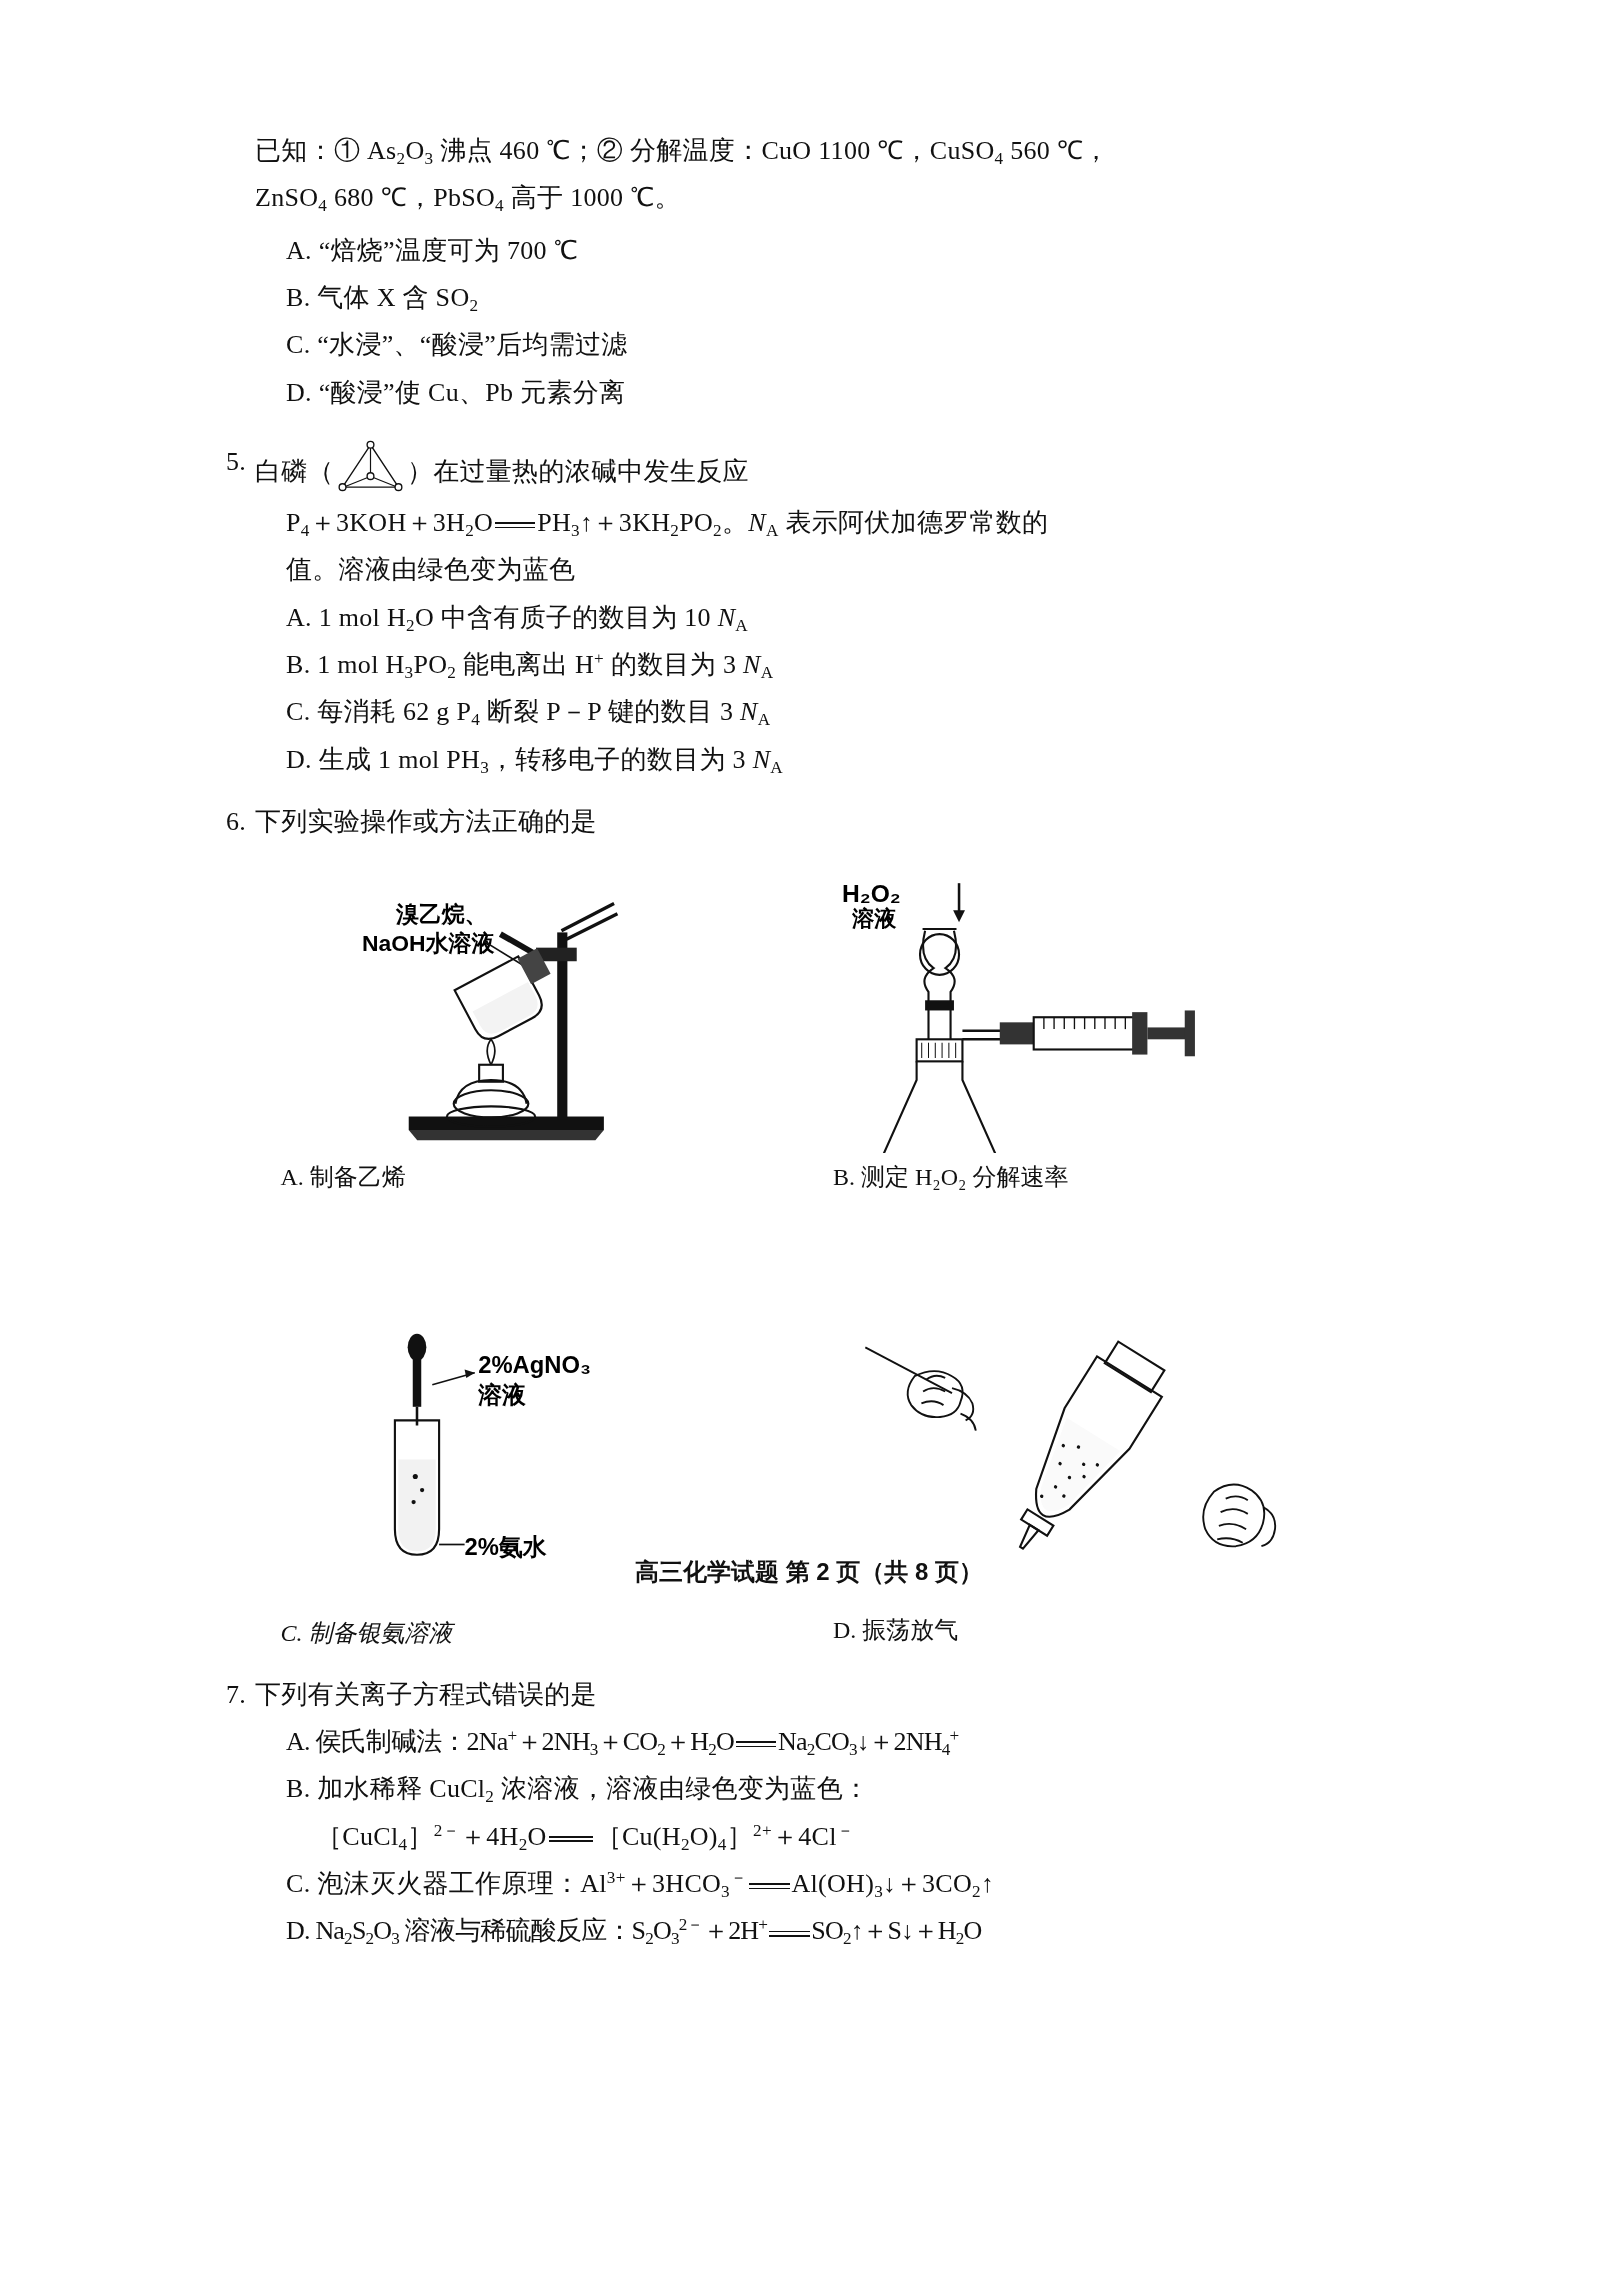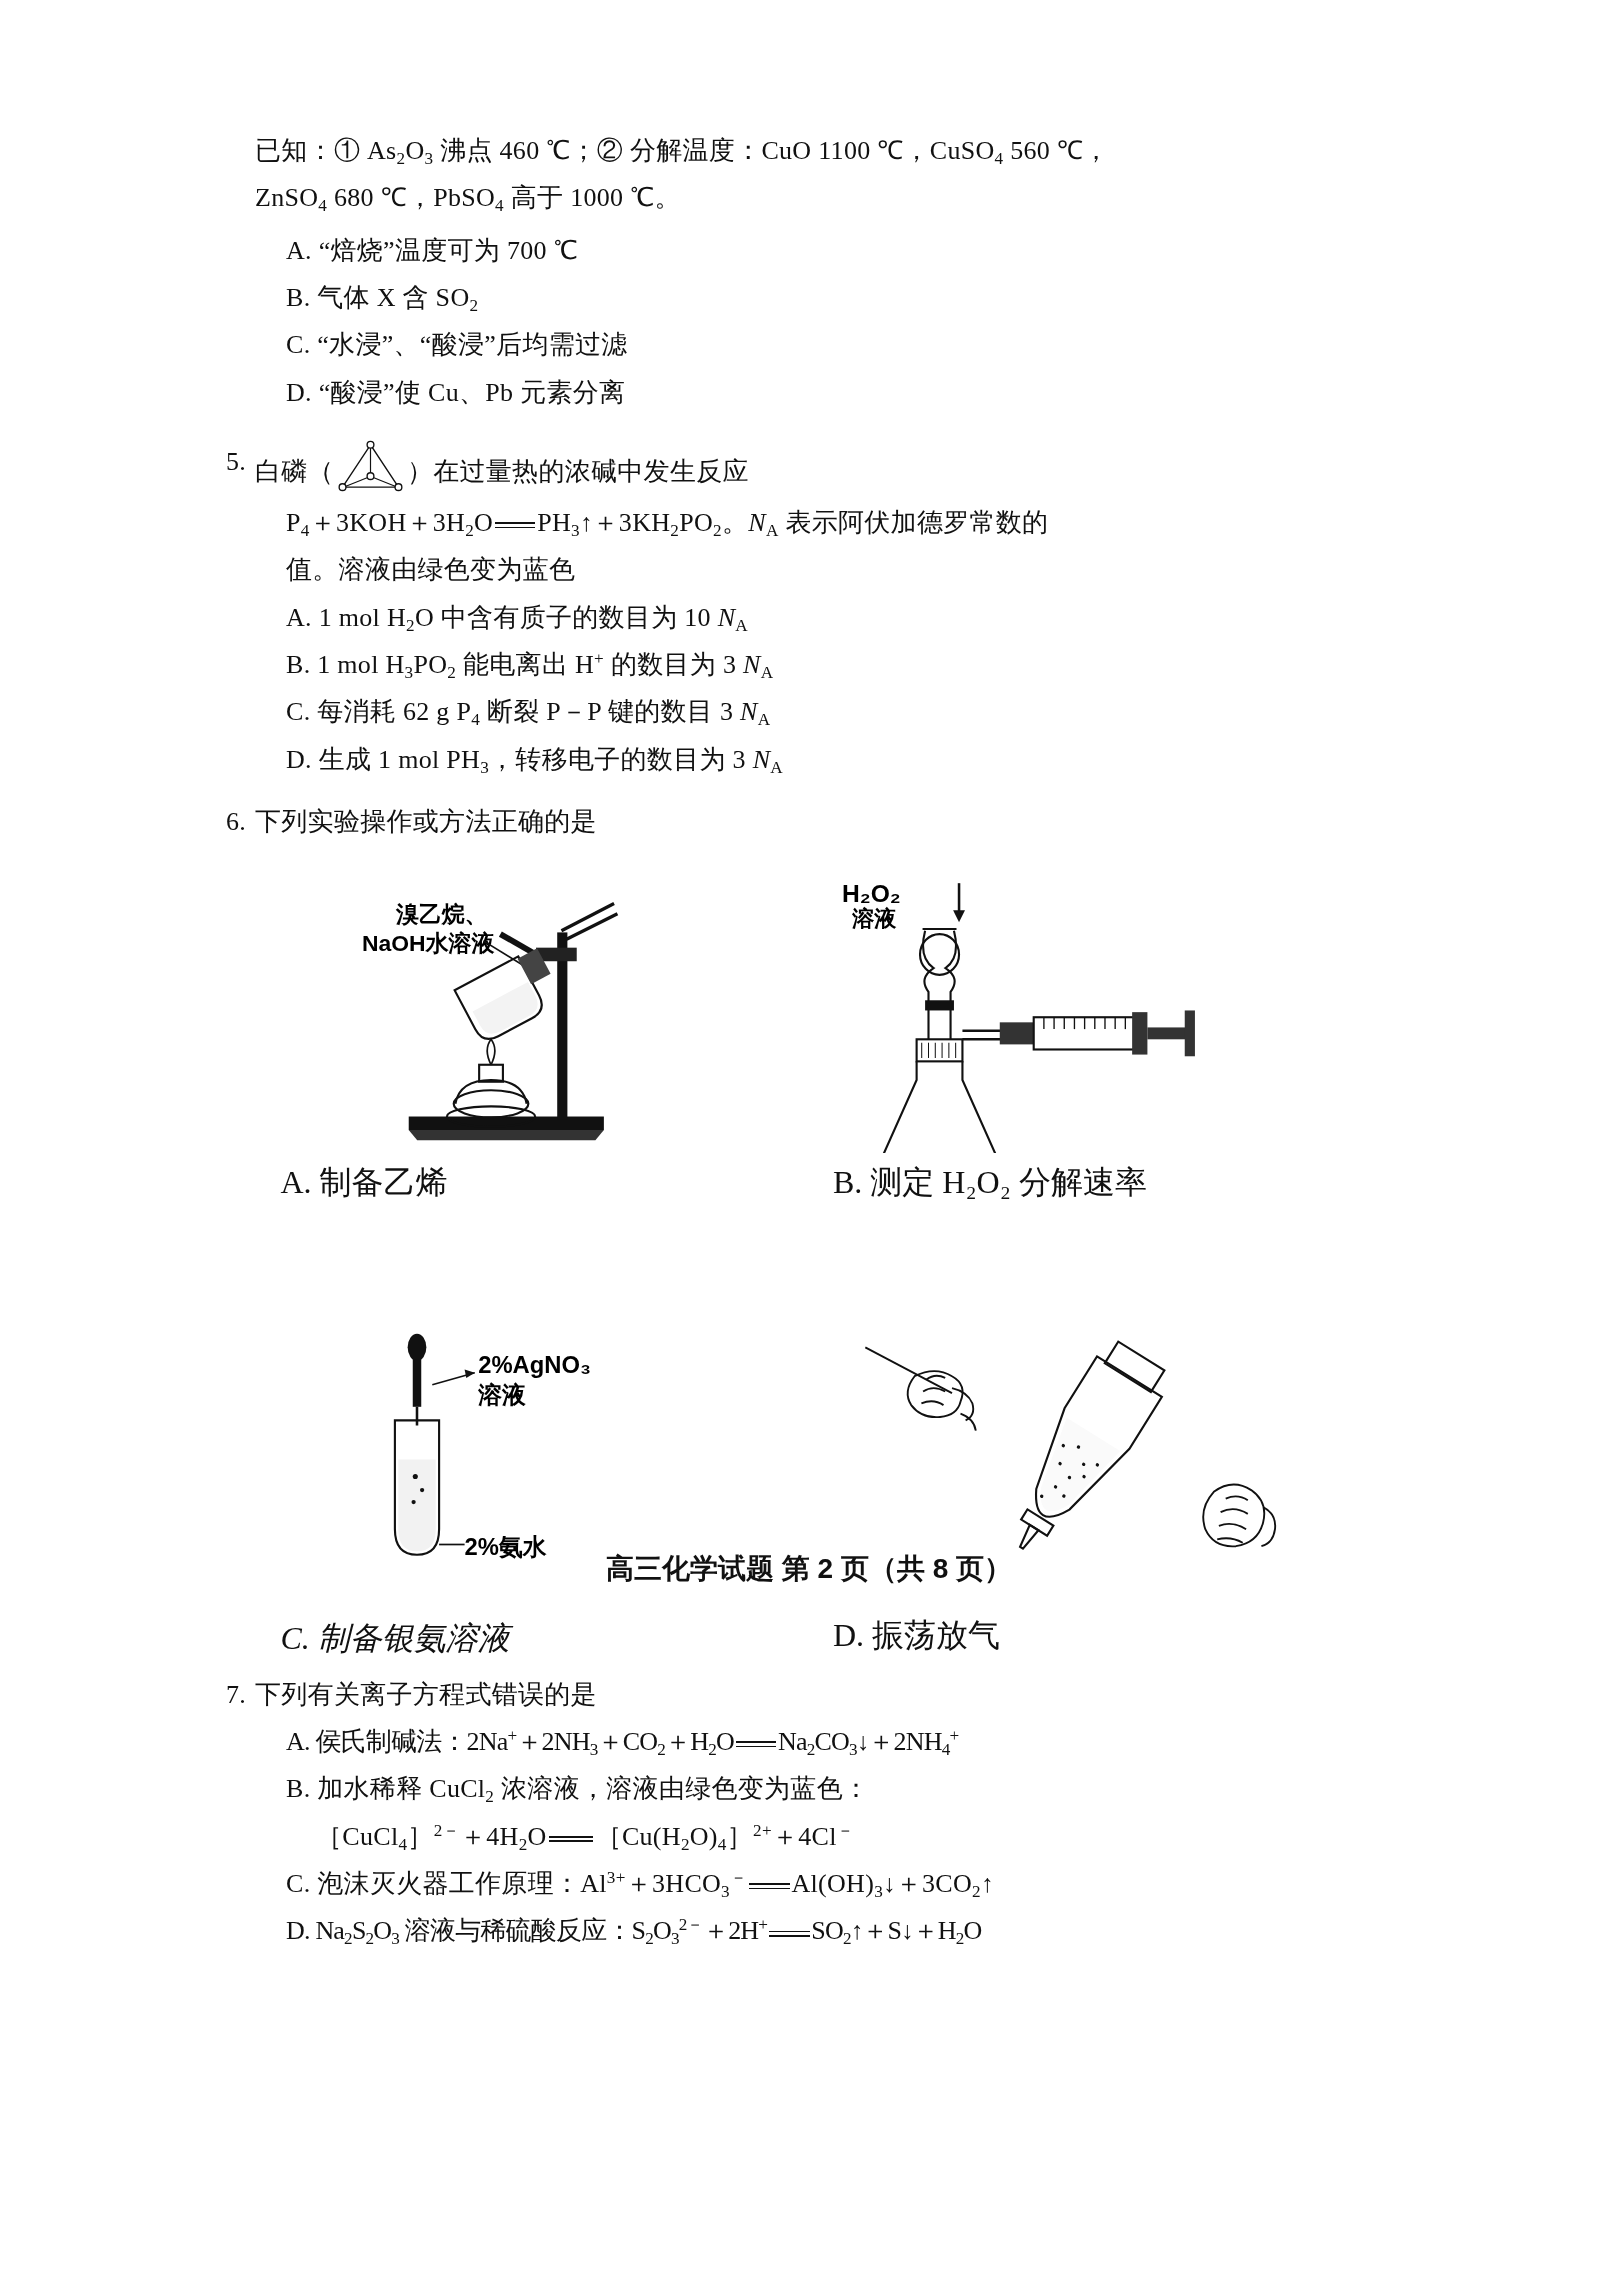--- a/index.html
+++ b/index.html
@@ -105,38 +105,38 @@
     vertical-align: -18.7px;
   }
 
   
   .figwrap {
     position: relative;
     margin-top: 28px;
     height: 357px;
   }
   .fig-caption {
-    font-size: 32px;
+    font-size: 24px;
     margin-top: 3.4px;
   }
   .fig-col-a { position: absolute; left: 25.5px; top: 0; width: 527px; }
   .fig-col-b { position: absolute; left: 578px; top: 0; width: 561px; }
 
   .figwrap2 {
     position: relative;
     margin-top: 6.8px;
     height: 323px;
   }
   .footer {
     position: absolute;
     left: 0;
     right: 0;
     bottom: 100px;
     text-align: center;
-    font-size: 28px;
+    font-size: 24px;
     font-weight: bold;
     font-family: "Liberation Sans", sans-serif;
   }
   .lbl {
     font-family: "Liberation Sans", sans-serif;
     font-size: 27px;
     font-weight: bold;
   }
 </style>
 </head>

